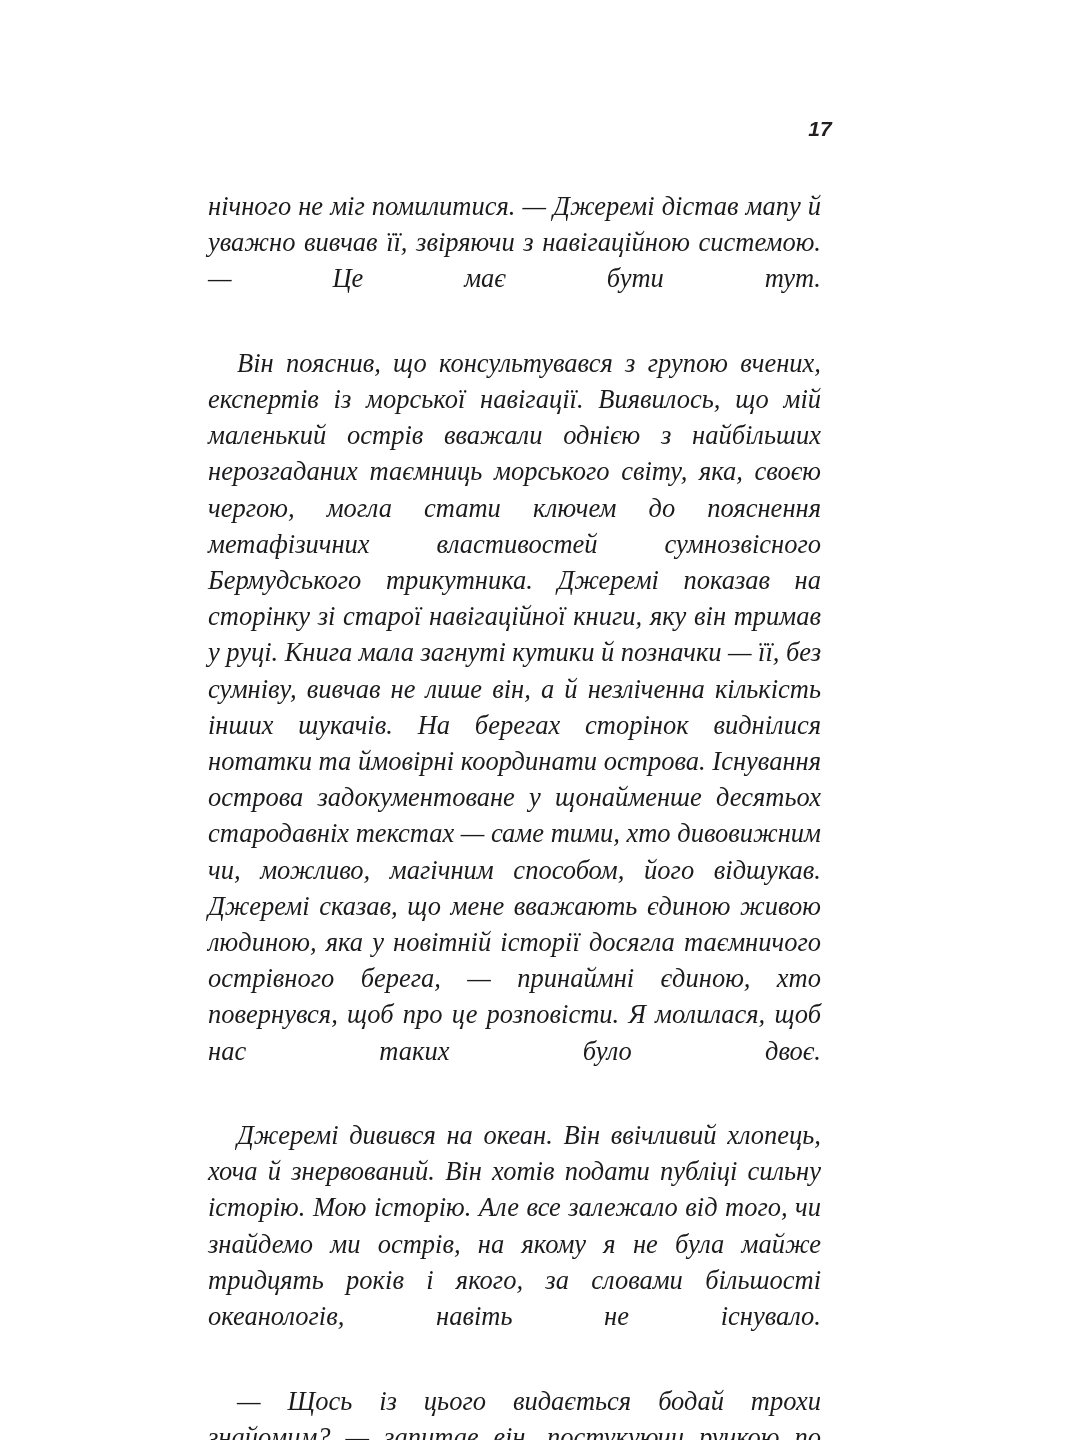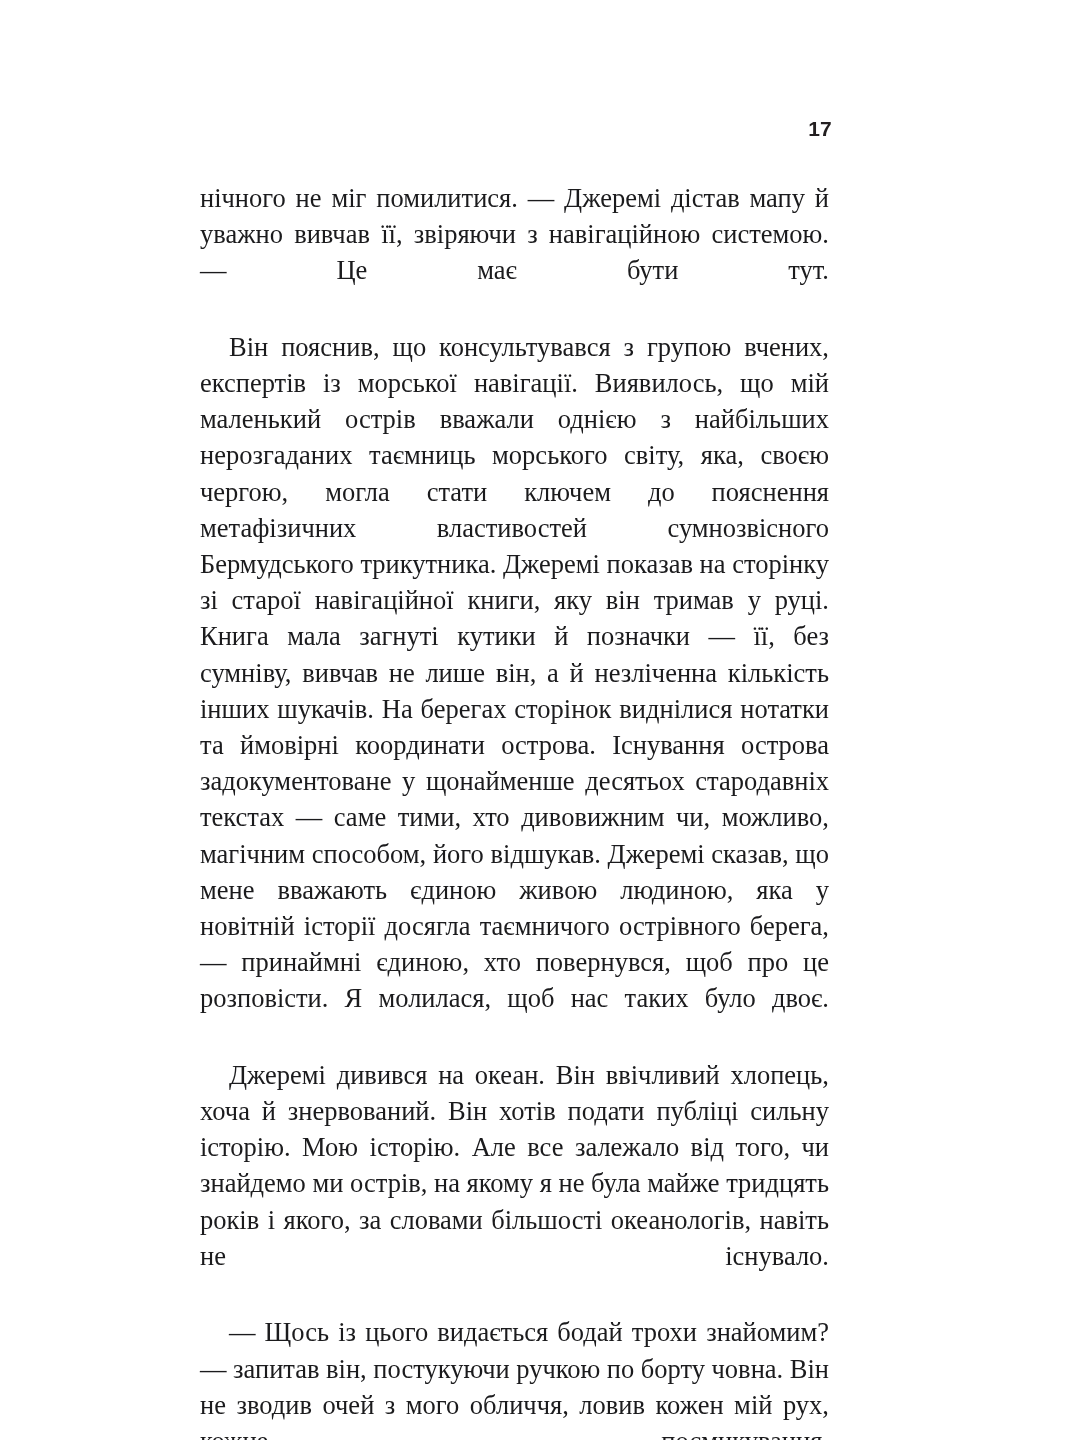--- a/index.html
+++ b/index.html
@@ -13,20 +13,21 @@
     font-family: "Liberation Serif", "DejaVu Serif", serif;
     overflow: hidden;
   }
 
   .page {
     position: relative;
     width: 1080px;
     height: 1440px;
     background: #ffffff;
     box-sizing: border-box;
+    font-style: italic;
   }
 
   
   .folio-row {
     position: absolute;
     top: 118px;
     left: 196px;
     width: 636px;
     text-align: right;
   }
@@ -42,21 +43,21 @@
 
   
   .textblock {
     position: absolute;
     top: 176px;
     left: 196px;
     width: 637px;
   }
 
   .para {
-    margin: 4px;
+    margin: 12px;
     font-size: 26.5px;
     line-height: 36.2px;
     color: #1b1b1d;
     text-align: justify;
     text-justify: inter-word;
     -webkit-hyphens: none;
     hyphens: none;
     word-spacing: -0.2px;
     font-kerning: normal;
   }

